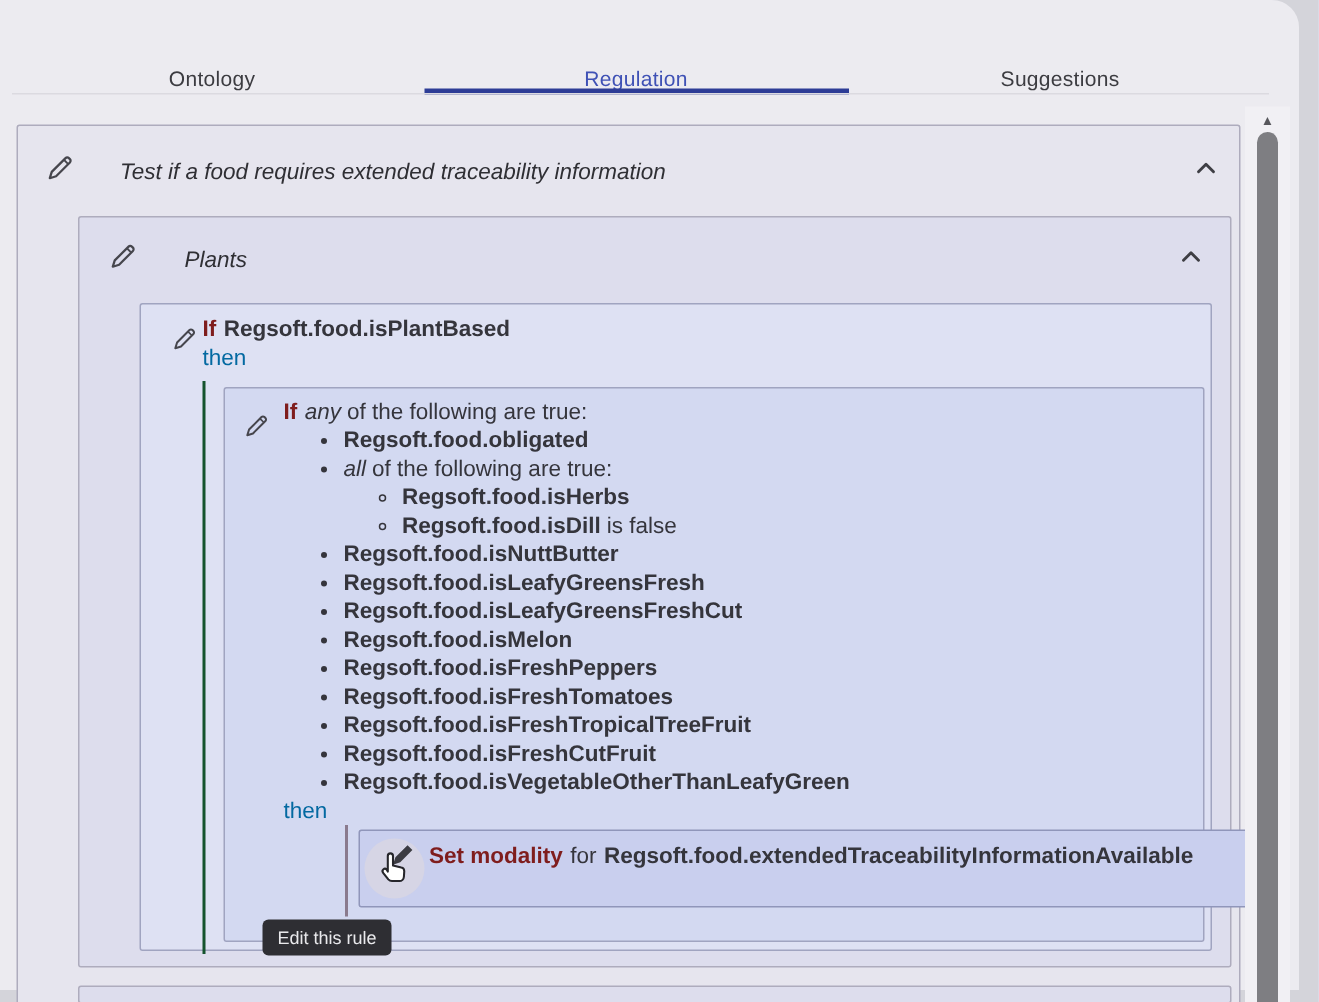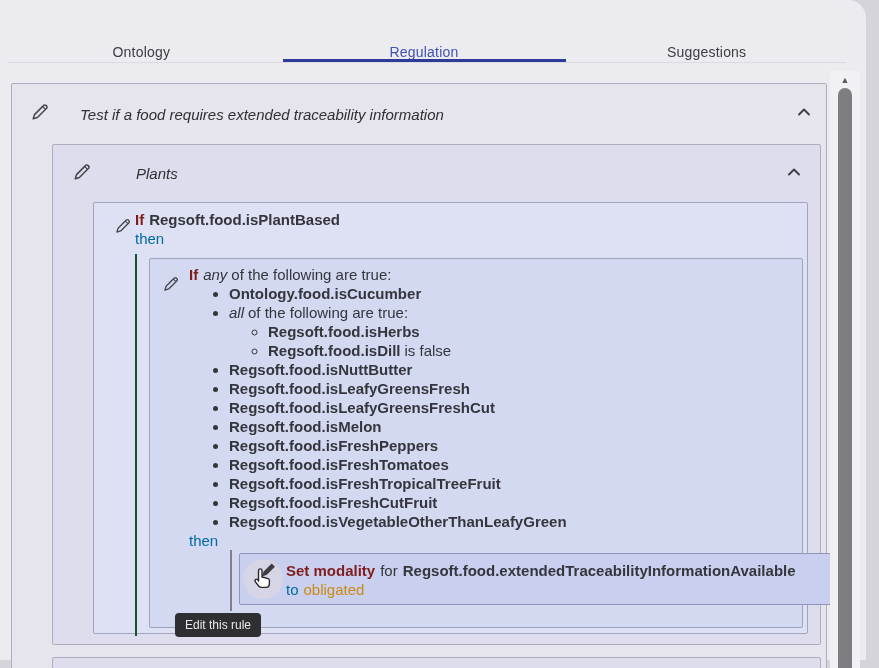--- a/index.html
+++ b/index.html
@@ -21,21 +21,21 @@
   .tab-underline { position:absolute; left:283px; top:59px; width:283px; height:4px; background:#2d3c96; }
   .tabs-divider { position:absolute; left:8px; top:62px; width:838px; height:1px; background:#dbdae0; }
   
   .card { border:1px solid #aeacbd; border-radius:2px; }
   .outer-card { position:absolute; left:11px; top:83px; width:816px; height:648px; background:#e6e5ee; }
   .card-header { display:flex; align-items:center; }
   .outer-card > .card-header { height:60px; padding:0 14px 0 18px; }
   .card-title { font-style:italic; font-size:15px; color:#2f2f34; flex:1 1 auto; }
   .outer-card > .card-header .card-title { margin-left:30px; }
   .plants-card { margin-left:40px; width:769px; height:501px; background:#dddded; }
-  .plants-card > .card-header { height:57px; padding:0 18px 0 19px;gap:13px; }
+  .plants-card > .card-header { height:57px; padding:0 18px 0 19px; }
   .plants-card > .card-header .card-title { margin-left:31px; }
   .next-card-sliver { margin-left:40px; margin-top:12px; width:769px; height:12px; background:#dddded; border:1px solid #aeacbd; border-radius:2px; }
   
   .rule-area { font-size:15px; line-height:19px; }
   .if-block-1 { margin-left:40px; width:715px; height:432px; background:#dee1f3; border:1px solid #a0a4c0; border-radius:2px; padding-top:7px; }
   .if-head { display:flex; }
   .if-head .pencil-wrap { margin-left:20px; margin-top:7px; width:18px; flex:0 0 auto; }
   .if-head-text { margin-left:3px; }
   .branch { margin-left:41px; margin-top:6px; border-left:2px solid #14532d; padding:4px 0 8px 12px; }
   .if-block-2 { width:654px; background:#d3d9f1; border:1px solid #a0a4c0; border-radius:2px; position:relative; padding:6px 0 16px 0; }
@@ -144,21 +144,21 @@
             <span class="pencil-abs icon">
               <svg width="18" height="18" viewBox="0 0 20 20">
                   <use href="#pencil-glyph"></use>
                 </svg>
             </span>
             <div class="if2-content">
               <div>
                 <span class="kw sp-r">If</span><span class="it sp-r2">any</span><span>of the following are true:</span>
               </div>
               <ul class="lvl1">
-                <li class="prop">Ontology.food.isCucumber</li>
+                <li class="prop">Regsoft.food.obligated</li>
                 <li>
                   <span class="it sp-r2">all</span><span>of the following are true:</span>
                   <ul class="lvl2">
                     <li class="prop">Regsoft.food.isHerbs</li>
                     <li>
                       <span class="prop">Regsoft.food.isDill</span><span class="sp-l">is false</span>
                     </li>
                   </ul>
                 </li>
                 <li class="prop">Regsoft.food.isNuttButter</li>
@@ -177,23 +177,20 @@
                 <div class="set-block">
                   <span class="hover-circle"></span>
                   <span class="cursor-abs">
                     <svg width="30" height="30" viewBox="0 0 26 26">
                         <use href="#hand-cursor-glyph"></use>
                       </svg>
                   </span>
                   <div>
                     <span class="kw sp-r">Set modality</span><span class="sp-r">for</span><span class="prop">Regsoft.food.extendedTraceabilityInformationAvailable</span>
                   </div>
-                  <div>
-                    <span class="kw-soft sp-r">to</span><span class="modality-value">obligated</span>
-                  </div>
                 </div>
               </div>
 
             </div>
           </div>
         </div>
       </div>
     </div>
 
     <div class="next-card-sliver"></div>

